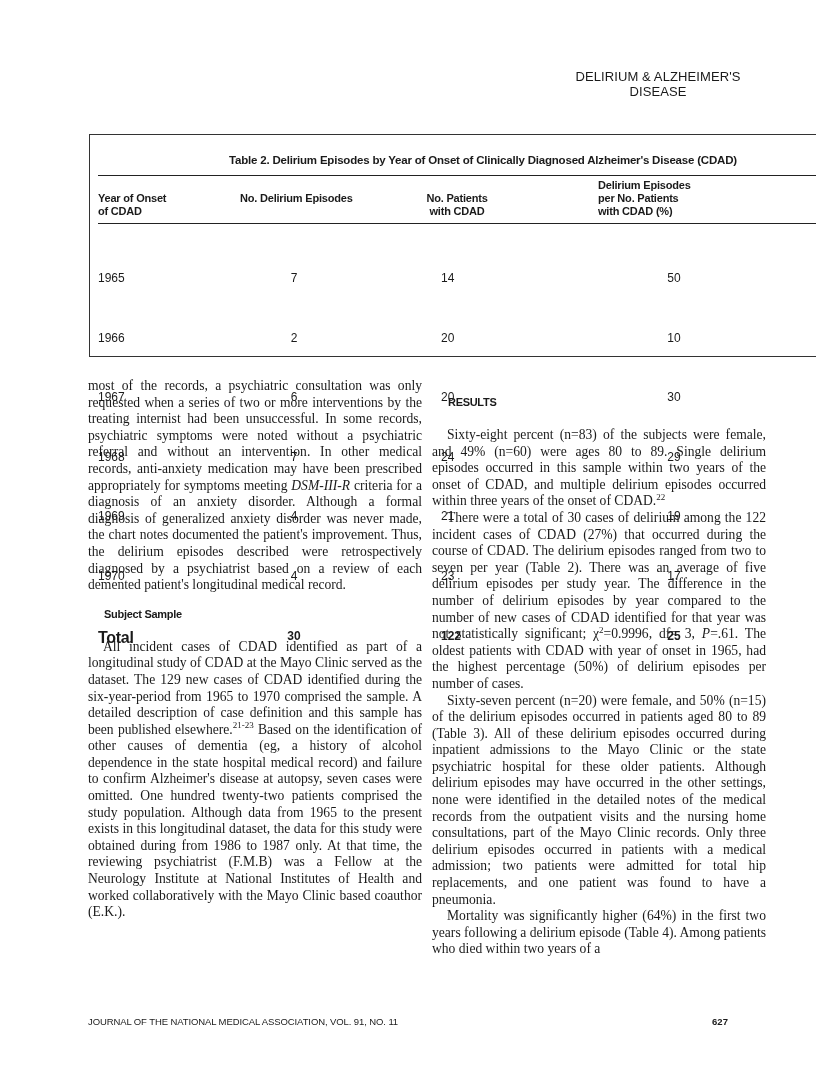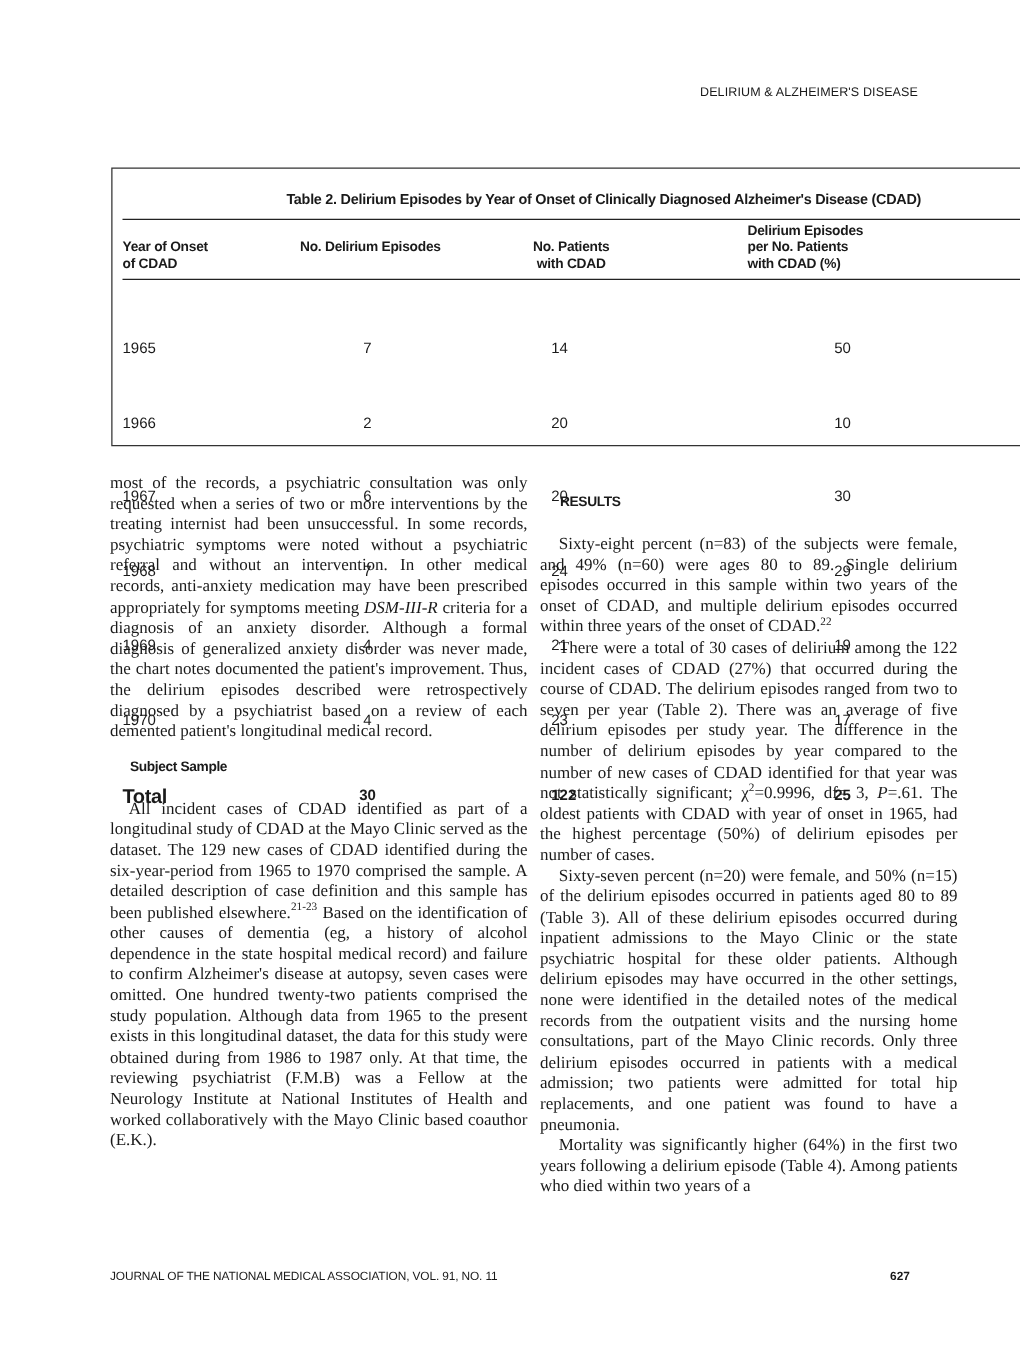--- a/index.html
+++ b/index.html
@@ -1,20 +1,20 @@
 <!DOCTYPE html>
 <html><head>
 <meta charset="utf-8">
 <style>
   html, body { margin: 0; padding: 0; background: #ffffff; }
   body { width: 816px; height: 1088px; position: relative; overflow: hidden; color: #1a1a1a; }
 
   .running-head {
     position: absolute; left: 560px; top: 69px; width: 196px;
-    text-align: left; font-size: 10px; letter-spacing: 0.1px;
+    text-align: center; font-size: 13px; letter-spacing: 0.1px;
     font-family: "Liberation Sans", sans-serif; font-stretch: condensed;
   }
 
   .table-box {
     position: absolute; left: 89px; top: 134px; width: 788px; height: 223px;
     border: 1px solid #333; box-sizing: border-box;
   }
   .table-title {
     position: absolute; left: 0; right: 0; top: 19px; text-align: center;
     font-family: "Liberation Sans", sans-serif; font-weight: bold; font-size: 11.5px;

